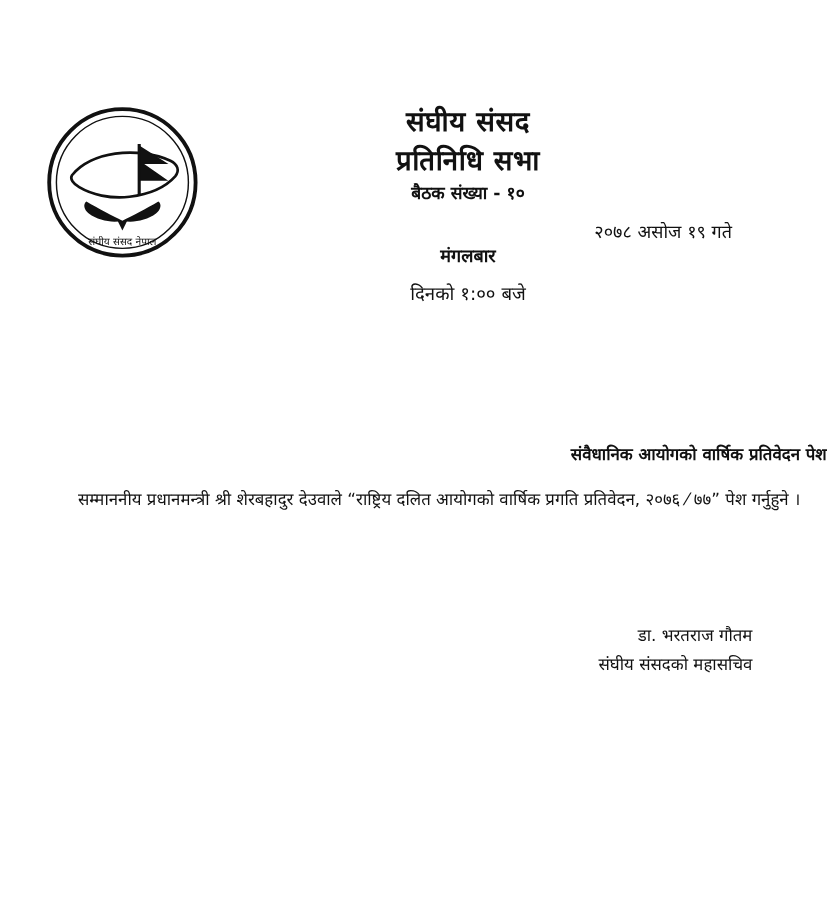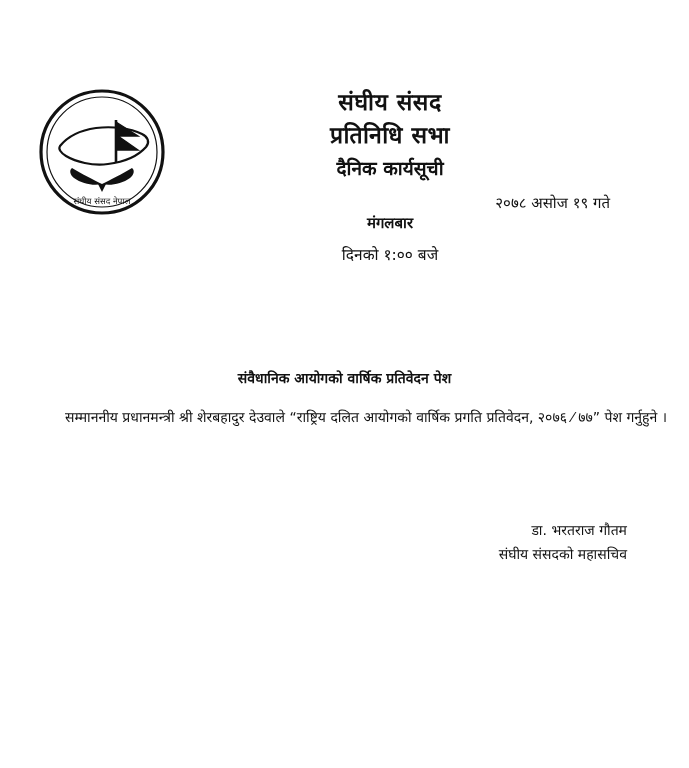--- a/index.html
+++ b/index.html
@@ -83,21 +83,21 @@
     font-weight: bold;
     margin-top: 17px;
   }
 
   
   .section-title {
     position: absolute;
     left: 0;
     top: 368px;
     width: 689px;
-    text-align: center;
+    text-align: right;
     font-size: 14px;
     font-weight: bold;
   }
   .body-para {
     position: absolute;
     left: 22px;
     top: 405px;
     width: 645px;
     font-size: 14px;
     line-height: 1.75;
@@ -138,21 +138,21 @@
       <path d="M94 80 C84 86 72 92 64 96 C72 98 84 96 92 90 C96 87 97 82 94 80 Z" fill="#111"></path>
       <path d="M60 96 L64 104 L68 96 Z" fill="#111"></path>
 
       <text x="64" y="116" text-anchor="middle" font-family="DejaVu Sans, sans-serif" font-size="8.5" fill="#111">संघीय संसद नेपाल</text>
     </svg>
   </div>
 
   <div class="header">
     <div class="line-main">संघीय संसद</div>
     <div class="line-main">प्रतिनिधि सभा</div>
-    <div class="line-agenda">दैनिक कार्यसूची</div>
+    <div class="line-sub2">बैठक संख्या - १०</div>
     <div class="line-date">२०७८ असोज १९ गते</div>
     <div class="line-day">मंगलबार</div>
     <div class="line-time">दिनको १:०० बजे</div>
   </div>
 
   <div class="section-title">संवैधानिक आयोगको वार्षिक प्रतिवेदन पेश</div>
 
   <div class="body-para">सम्माननीय प्रधानमन्त्री श्री शेरबहादुर देउवाले “राष्ट्रिय दलित आयोगको वार्षिक प्रगति प्रतिवेदन, २०७६ ⁄ ७७” पेश गर्नुहुने ।</div>
 
   <div class="signature">

